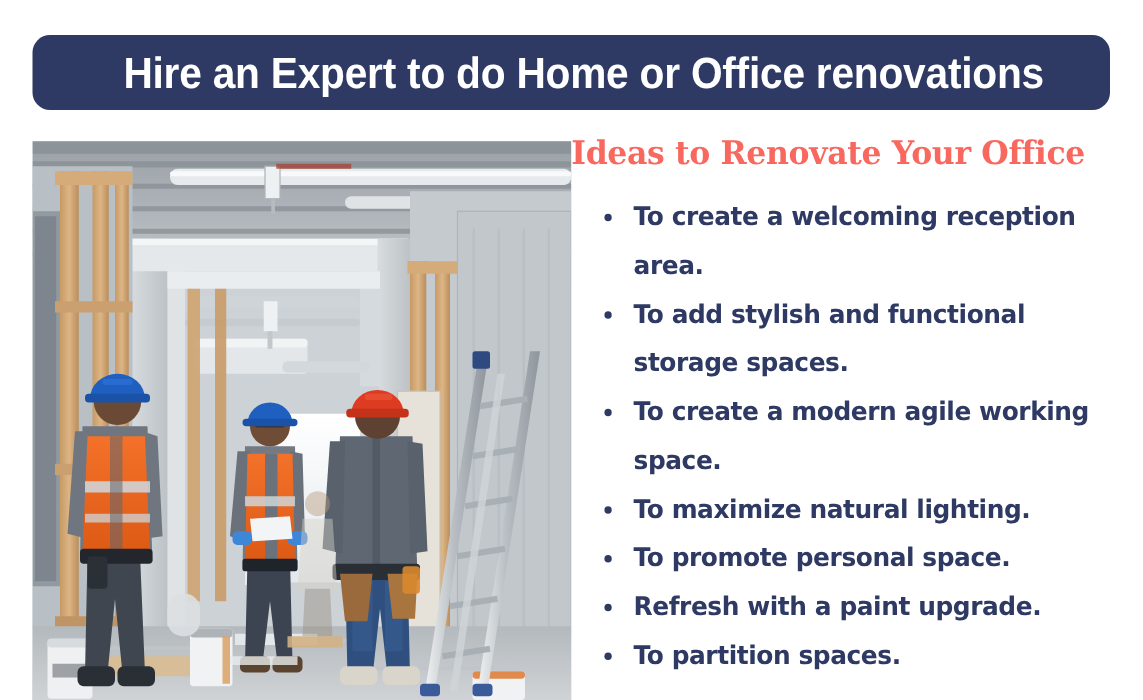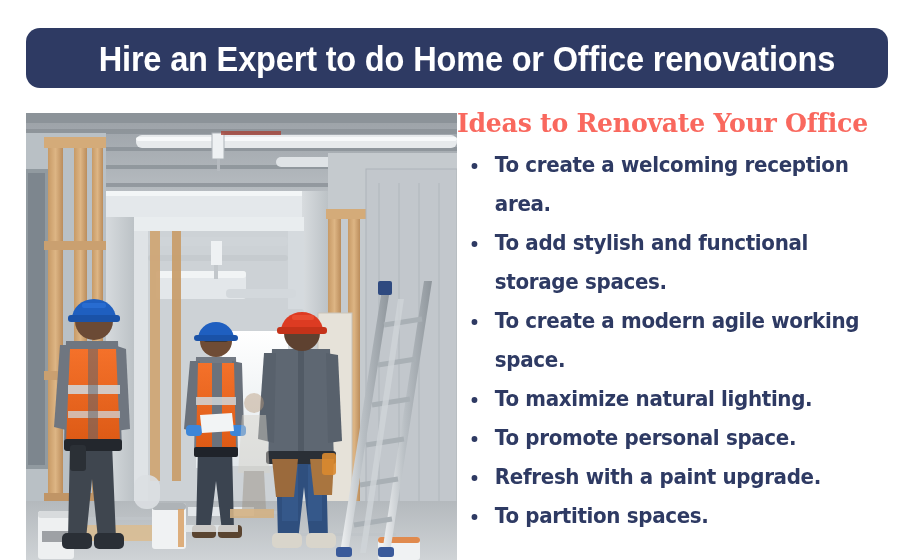--- a/index.html
+++ b/index.html
@@ -72,21 +72,21 @@
     font-size: 26px;
     line-height: 30px;
     letter-spacing: -0.3px;
     margin: 0 0 8px 4px;
     transform: scaleX(0.97);
     transform-origin: left center;
     white-space: nowrap;
   }
   #ideas-list {
     list-style: none;
-    margin: 4px;
+    margin: 16px;
     padding: 0;
   }
   #ideas-list li {
     position: relative;
     color: #2e3a63;
     font-family: "DejaVu Sans", "Liberation Sans", sans-serif;
     font-weight: bold;
     font-size: 20.5px;
     line-height: 39px;
     padding-left: 39px;

